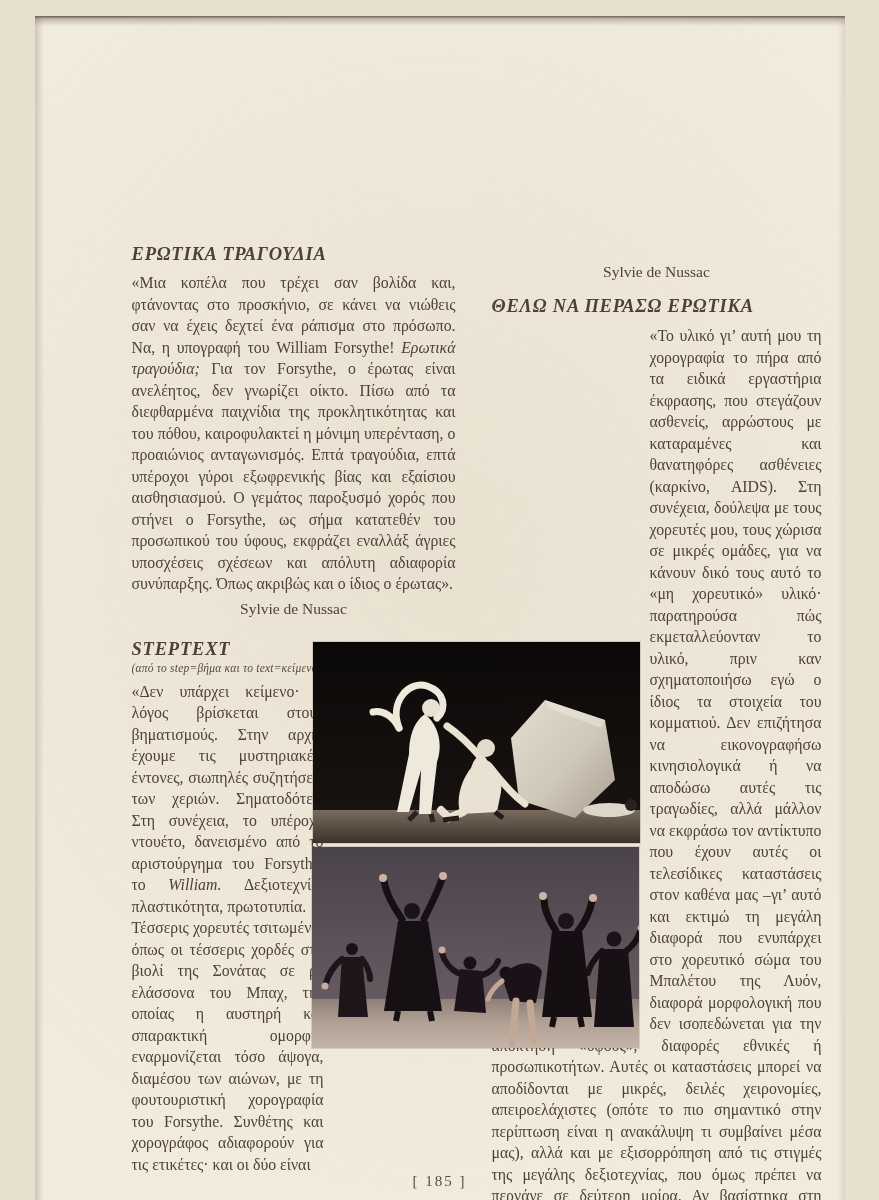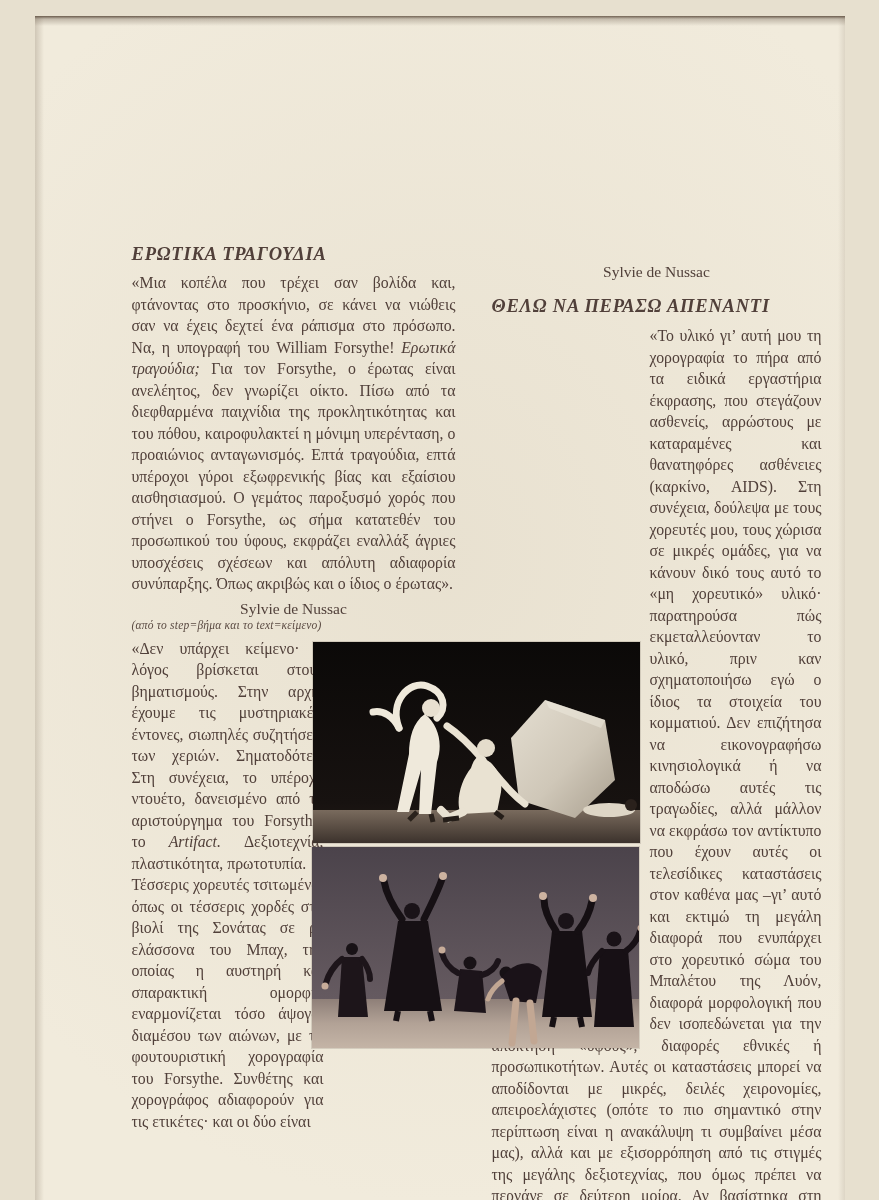--- a/index.html
+++ b/index.html
@@ -89,29 +89,30 @@
 </head>
 <body>
 
 <div id="page">
 
   <div id="left-col" class="col">
     <h2 class="heading">ΕΡΩΤΙΚΑ ΤΡΑΓΟΥΔΙΑ</h2>
     <p class="body-text"><span>«Μια κοπέλα που τρέχει σαν βολίδα και, φτάνοντας στο προσκήνιο, σε κάνει να νιώθεις σαν να έχεις δεχτεί ένα ράπισμα στο πρόσωπο. Να, η υπογραφή του William Forsythe! </span><i>Ερωτικά τραγούδια;</i><span> Για τον Forsythe, ο έρωτας είναι ανελέητος, δεν γνωρίζει οίκτο. Πίσω από τα διεφθαρμένα παιχνίδια της προκλητικότητας και του πόθου, καιροφυλακτεί η μόνιμη υπερένταση, ο προαιώνιος ανταγωνισμός. Επτά τραγούδια, επτά υπέροχοι γύροι εξωφρενικής βίας και εξαίσιου αισθησιασμού. Ο γεμάτος παροξυσμό χορός που στήνει ο Forsythe, ως σήμα κατατεθέν του προσωπικού του ύφους, εκφράζει εναλλάξ άγριες υποσχέσεις σχέσεων και απόλυτη αδιαφορία συνύπαρξης. Όπως ακριβώς και ο ίδιος ο έρωτας».</span></p>
     <p class="signature">Sylvie de Nussac</p>
 
+    <h2 class="heading" id="steptext-heading">STEPTEXT</h2>
     <p class="subtitle">(από το step=βήμα και το text=κείμενο)</p>
-    <p class="body-text narrow"><span>«Δεν υπάρχει κείμενο· ο λόγος βρίσκεται στους βηματισμούς. Στην αρχή, έχουμε τις μυστηριακές, έντονες, σιωπηλές συζητήσεις των χεριών. Σηματοδότες; Στη συνέχεια, το υπέροχο ντουέτο, δανεισμένο από το αριστούργημα του Forsythe, το </span><i>Artifact.</i><span> Δεξιοτεχνία, πλαστικότητα, πρωτοτυπία.</span></p>
+    <p class="body-text narrow"><span>«Δεν υπάρχει κείμενο· ο λόγος βρίσκεται στους βηματισμούς. Στην αρχή, έχουμε τις μυστηριακές, έντονες, σιωπηλές συζητήσεις των χεριών. Σηματοδότες; Στη συνέχεια, το υπέροχο ντουέτο, δανεισμένο από το αριστούργημα του Forsythe, το </span><i>William.</i><span> Δεξιοτεχνία, πλαστικότητα, πρωτοτυπία.</span></p>
     <p class="body-text narrow para-gap">Τέσσερις χορευτές τσιτωμένοι όπως οι τέσσερις χορδές στο βιολί της Σονάτας σε ρε ελάσσονα του Μπαχ, της οποίας η αυστηρή και σπαρακτική ομορφιά εναρμονίζεται τόσο άψογα, διαμέσου των αιώνων, με τη φουτουριστική χορογραφία του Forsythe. Συνθέτης και χορογράφος αδιαφορούν για τις ετικέτες· και οι δύο είναι</p>
   </div>
 
   <div id="right-col" class="col">
     <p class="signature">Sylvie de Nussac</p>
 
-    <h2 class="heading" id="thelo-heading">ΘΕΛΩ ΝΑ ΠΕΡΑΣΩ ΑΠΕΝΑΝΤΙ</h2>
+    <h2 class="heading" id="thelo-heading">ΘΕΛΩ ΝΑ ΠΕΡΑΣΩ ΕΡΩΤΙΚΑ</h2>
     <p class="body-text"><span class="photo-spacer"></span><span>«Το υλικό γι’ αυτή μου τη χορογραφία το πήρα από τα ειδικά εργαστήρια έκφρασης, που στεγάζουν ασθενείς, αρρώστους με καταραμένες και θανατηφόρες ασθένειες (καρκίνο, AIDS). Στη συνέχεια, δούλεψα με τους χορευτές μου, τους χώρισα σε μικρές ομάδες, για να κάνουν δικό τους αυτό το «μη χορευτικό» υλικό· παρατηρούσα πώς εκμεταλλεύονταν το υλικό, πριν καν σχηματοποιήσω εγώ ο ίδιος τα στοιχεία του κομματιού. Δεν επιζήτησα να εικονογραφήσω κινησιολογικά ή να αποδώσω αυτές τις τραγωδίες, αλλά μάλλον να εκφράσω τον αντίκτυπο που έχουν αυτές οι τελεσίδικες καταστάσεις στον καθένα μας –γι’ αυτό και εκτιμώ τη μεγάλη διαφορά που ενυπάρχει στο χορευτικό σώμα του Μπαλέτου της Λυόν, διαφορά μορφολογική που δεν ισοπεδώνεται για την απόκτηση «ύφους», διαφορές εθνικές ή προσωπικοτήτων. Αυτές οι καταστάσεις μπορεί να αποδίδονται με μικρές, δειλές χειρονομίες, απειροελάχιστες (οπότε το πιο σημαντικό στην περίπτωση είναι η ανακάλυψη τι συμβαίνει μέσα μας), αλλά και με εξισορρόπηση από τις στιγμές της μεγάλης δεξιοτεχνίας, που όμως πρέπει να περνάνε σε δεύτερη μοίρα. Αν βασίστηκα στη μουσική των γκόσπελ, είναι γιατί το ίδιο κάνουν και πολλοί πνευματικοί έγχρωμοι άνθρωποι, όχι απαραίτητα θρησκευόμενοι, από τον James Baldwin ώς την Toni Morrison· αυτή η μουσική αποτελεί κληρονομιά μας και μας μιλά για τη δυσκολία της επιβίωσης».</span></p>
 
   </div>
 
   <div class="photo" id="photo-duet">
     <svg viewBox="0 0 327 201" preserveAspectRatio="none">
       <defs>
         <linearGradient id="p1bg" x1="0" y1="0" x2="0" y2="1">
           <stop offset="0" stop-color="#0b0908"></stop>
           <stop offset="0.8" stop-color="#171210"></stop>
@@ -217,14 +218,15 @@
         <g transform="translate(292,84)">
           <circle cx="10" cy="8" r="7.5" fill="#191217"></circle>
           <path d="M-4 18 L24 18 L30 96 L-10 96 Z" fill="#171015"></path>
           <path d="M-2 20 C-10 28 -14 34 -16 42 M22 20 C30 14 34 8 36 0" stroke="#171015" stroke-width="6" fill="none" stroke-linecap="round"></path>
           <circle cx="37" cy="-3" r="3.5" fill="#c9ae9b"></circle>
         </g>
       </g>
     </svg>
   </div>
 
+  <div id="page-number">[ 185 ]</div>
 
 </div>
 
 </body></html>

